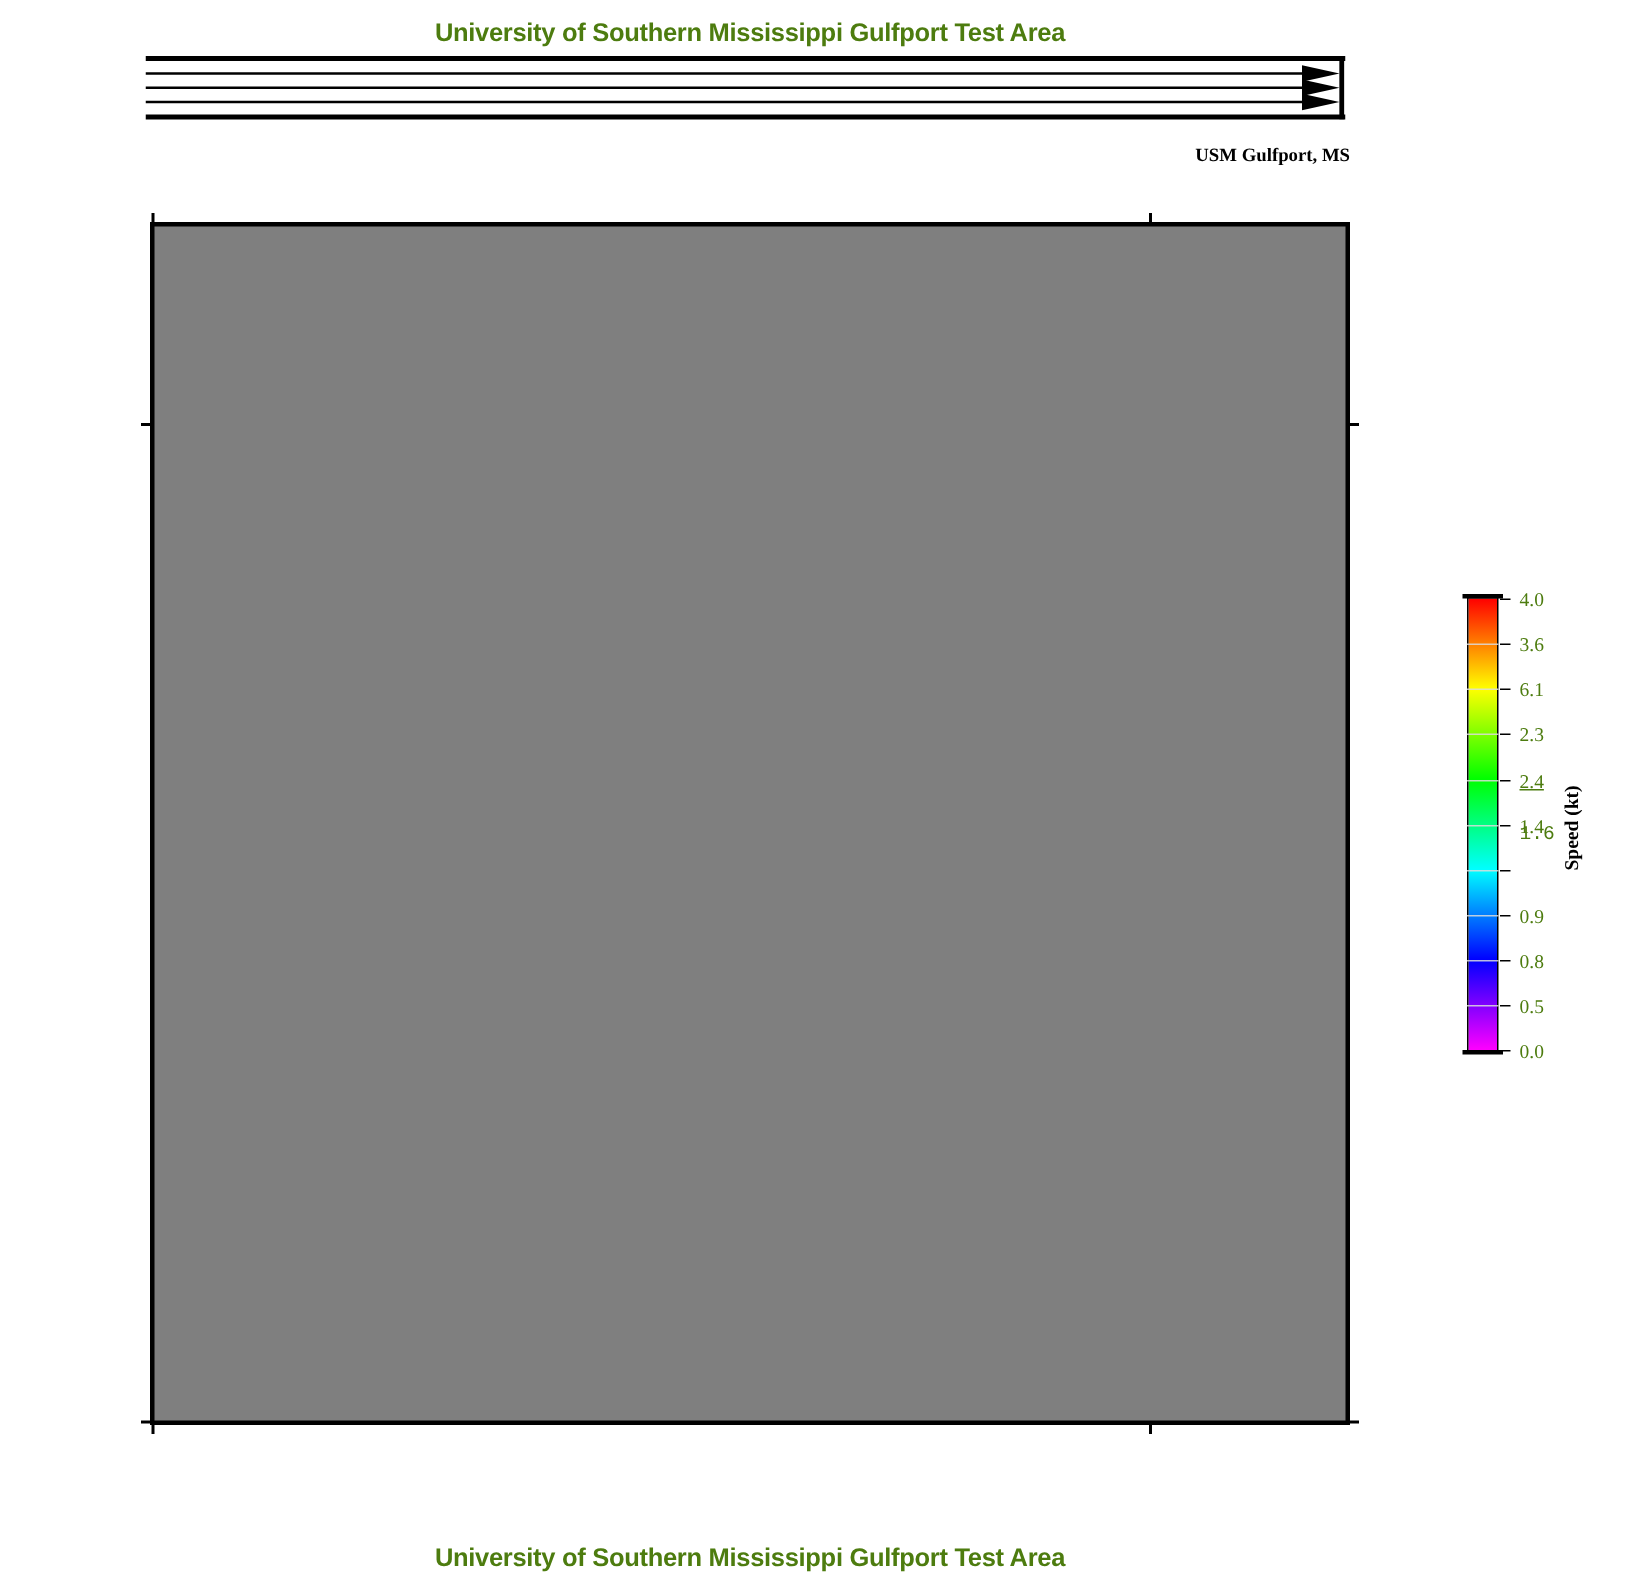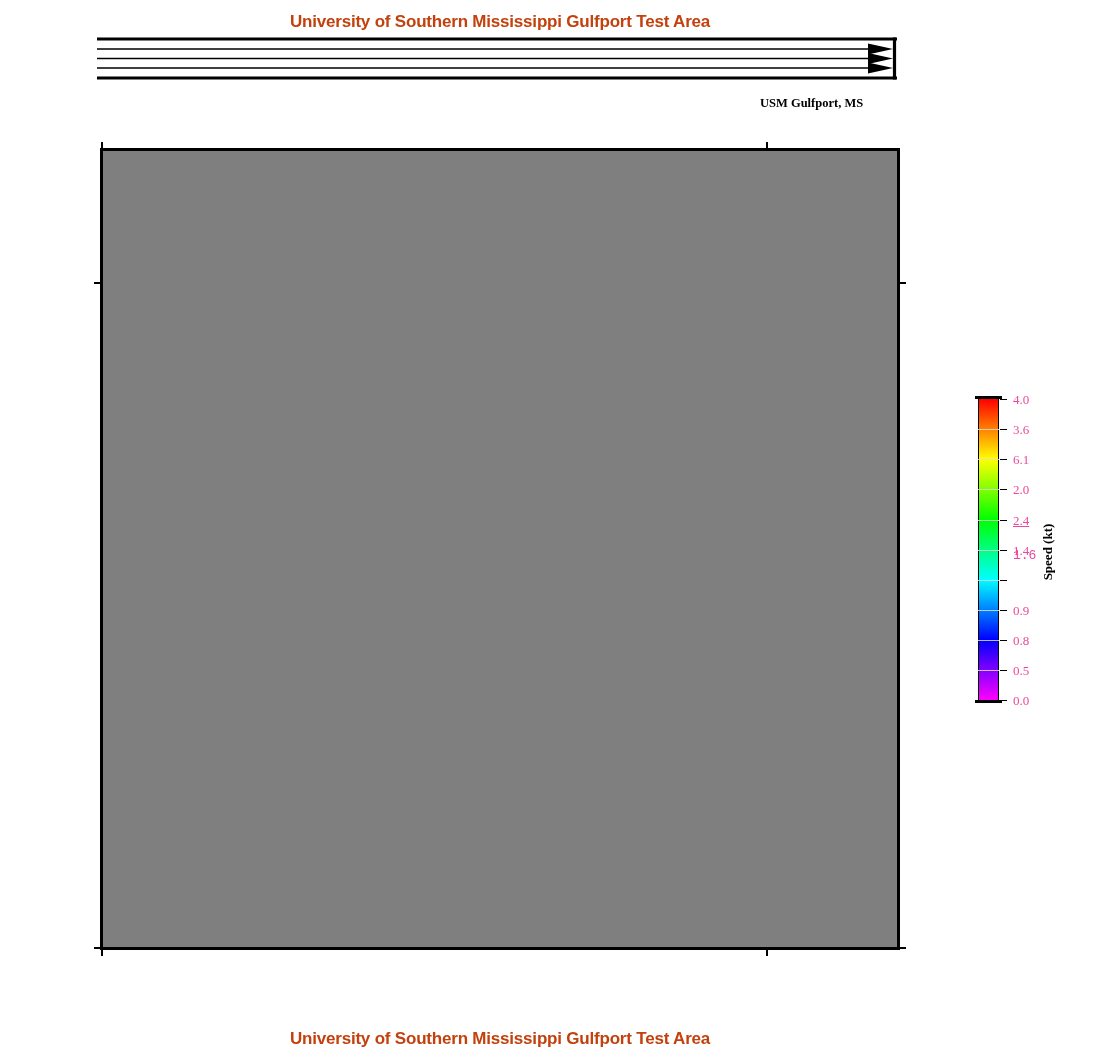--- a/index.html
+++ b/index.html
@@ -1,37 +1,37 @@
 <!DOCTYPE html>
 <html><head>
 <meta charset="utf-8">
 <style>
   html,body{margin:0;padding:0;background:#ffffff;}
   #page{position:relative;width:1100px;height:1050px;background:#ffffff;overflow:hidden;
         font-family:"Liberation Sans",sans-serif;}
   .abs{position:absolute;}
   .title{font-family:"Liberation Sans",sans-serif;font-weight:bold;font-size:17px;
-         letter-spacing:-0.2px;color:#c2410c;text-align:center;white-space:nowrap;}
+         letter-spacing:-0.2px;color:#4d7c0f;text-align:center;white-space:nowrap;}
   .subtitle{font-family:"Liberation Serif",serif;font-weight:bold;font-size:16px;
             color:#000;text-align:center;white-space:nowrap;}
   .station{font-family:"Liberation Serif",serif;font-weight:bold;font-size:12.5px;
-           color:#000;text-align:left;white-space:nowrap;}
+           color:#000;text-align:right;white-space:nowrap;}
   .map-canvas{background:#7f7f7f;border:3px solid #000;box-sizing:border-box;}
   .tick{background:#000;}
   .cbar{box-sizing:border-box;border:1.5px solid #000;
         background:linear-gradient(to bottom,
           hsl(0,100%,50%) 0%, hsl(30,100%,50%) 10%, hsl(60,100%,50%) 20%,
           hsl(90,100%,50%) 30%, hsl(120,100%,50%) 40%, hsl(150,100%,50%) 50%,
           hsl(180,100%,50%) 60%, hsl(210,100%,50%) 70%, hsl(240,100%,50%) 80%,
           hsl(270,100%,50%) 90%, hsl(300,100%,50%) 100%);}
   .cbar-seg{position:absolute;left:978px;width:21px;height:1px;background:rgba(220,220,220,0.85);}
   .cbar-cap{position:absolute;left:975px;width:27px;height:3px;background:#000;}
   .cbar-tick{position:absolute;left:1000px;width:7px;height:1.5px;background:#000;}
   .cbar-label{position:absolute;left:1013px;width:34px;font-family:"Liberation Serif",serif;
-              font-size:13px;color:#ec4899;text-align:left;white-space:nowrap;}
+              font-size:13px;color:#4d7c0f;text-align:left;white-space:nowrap;}
   .cbar-axis-label{font-family:"Liberation Serif",serif;font-weight:bold;font-size:13px;
                    color:#000;text-align:center;transform:rotate(-90deg);white-space:nowrap;}
 </style>
 </head>
 <body>
 
 <div id="page">
 
   <div class="abs title" style="left:100px;top:12px;width:800px;">University of Southern Mississippi Gulfport Test Area</div>
 
@@ -82,21 +82,21 @@
   <div class="cbar-tick" style="top:549.5px;"></div>
   <div class="cbar-tick" style="top:579.5px;"></div>
   <div class="cbar-tick" style="top:609.5px;"></div>
   <div class="cbar-tick" style="top:639.5px;"></div>
   <div class="cbar-tick" style="top:669.5px;"></div>
   <div class="cbar-tick" style="top:699.5px;"></div>
 
   <div class="cbar-label" style="top:392px;">4.0</div>
   <div class="cbar-label" style="top:422px;">3.6</div>
   <div class="cbar-label" style="top:452px;">6.1</div>
-  <div class="cbar-label" style="top:482px;">2.0</div>
+  <div class="cbar-label" style="top:482px;">2.3</div>
   <div class="cbar-label" style="top:513px;text-decoration:underline;">2.4</div>
   <div class="cbar-label" style="top:543px;">1.4</div>
   <div class="cbar-label" style="top:548px;font-family:Liberation Mono, monospace;">1.6</div>
   <div class="cbar-label" style="top:603px;">0.9</div>
   <div class="cbar-label" style="top:633px;">0.8</div>
   <div class="cbar-label" style="top:663px;">0.5</div>
   <div class="cbar-label" style="top:693px;">0.0</div>
 
   <div class="abs cbar-axis-label" style="left:998px;top:544px;width:100px;">Speed (kt)</div>
 

